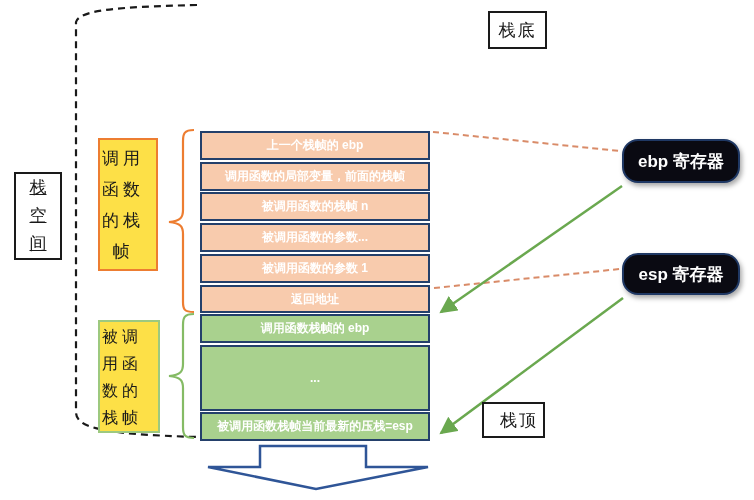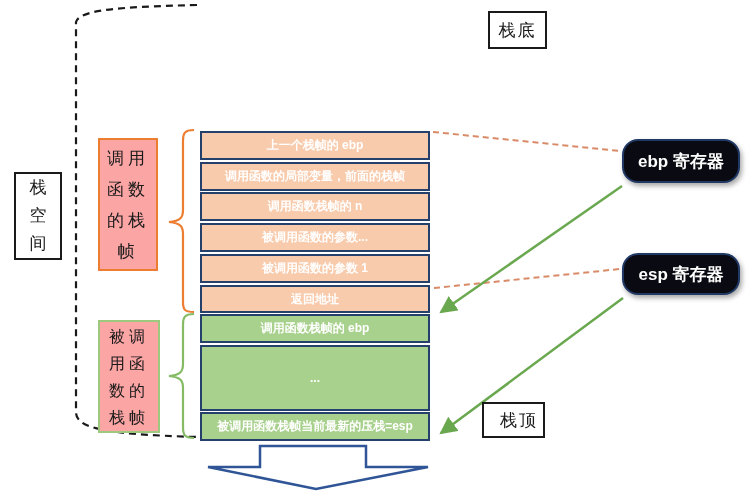--- a/index.html
+++ b/index.html
@@ -37,29 +37,29 @@
   .g1{top:314px;height:29px;}
   .g2{top:345px;height:66px;}
   .g3{top:412px;height:29px;}
 
   
   .plainbox{
     background:#ffffff;border:2px solid #1a1a1a;color:#1a1a1a;
     display:flex;align-items:center;justify-content:center;
     font-size:17px;letter-spacing:2px;
   }
-  .stack-space{left:14px;top:172px;width:48px;height:88px;}
+  .stack-space{left:14px;top:172px;width:48px;height:88px;text-decoration:underline;}
   .stack-space .vwrap{width:20px;word-break:break-all;line-height:28px;text-align:center;letter-spacing:0;}
   .stack-bottom{left:488px;top:11px;width:59px;height:38px;}
   .stack-top{left:482px;top:402px;width:63px;height:36px;padding-left:11px;}
 
   
   .framebox{
-    background:#fca5a5;color:#1a1a1a;
-    display:flex;align-items:center;justify-content:center;
+    background:#fde047;color:#1a1a1a;
+    display:flex;align-items:center;justify-content:flex-start;
   }
   .framebox .vwrap{word-break:break-all;text-align:center;}
   .caller-box{left:98px;top:138px;width:60px;height:133px;border:2px solid #ed7d31;}
   .caller-box .vwrap{width:46px;font-size:17px;letter-spacing:4px;line-height:31px;}
   .callee-box{left:98px;top:320px;width:62px;height:113px;border:2px solid #9dc97f;}
   .callee-box .vwrap{width:44px;font-size:16px;letter-spacing:4px;line-height:27px;}
 
   
   .register{
     left:622px;width:118px;background:#0a0a12;border:2px solid #1f3864;border-radius:16px;
@@ -104,21 +104,21 @@
   </svg>
 
 
   <div class="abs row orange r1">
     <span>上一个栈帧的 ebp</span>
   </div>
   <div class="abs row orange r2">
     <span>调用函数的局部变量，前面的栈帧</span>
   </div>
   <div class="abs row orange r3">
-    <span>调用函数栈帧的 n</span>
+    <span>被调用函数的栈帧 n</span>
   </div>
   <div class="abs row orange r4">
     <span>被调用函数的参数...</span>
   </div>
   <div class="abs row orange r5">
     <span>被调用函数的参数 1</span>
   </div>
   <div class="abs row orange r6">
     <span>返回地址</span>
   </div>

